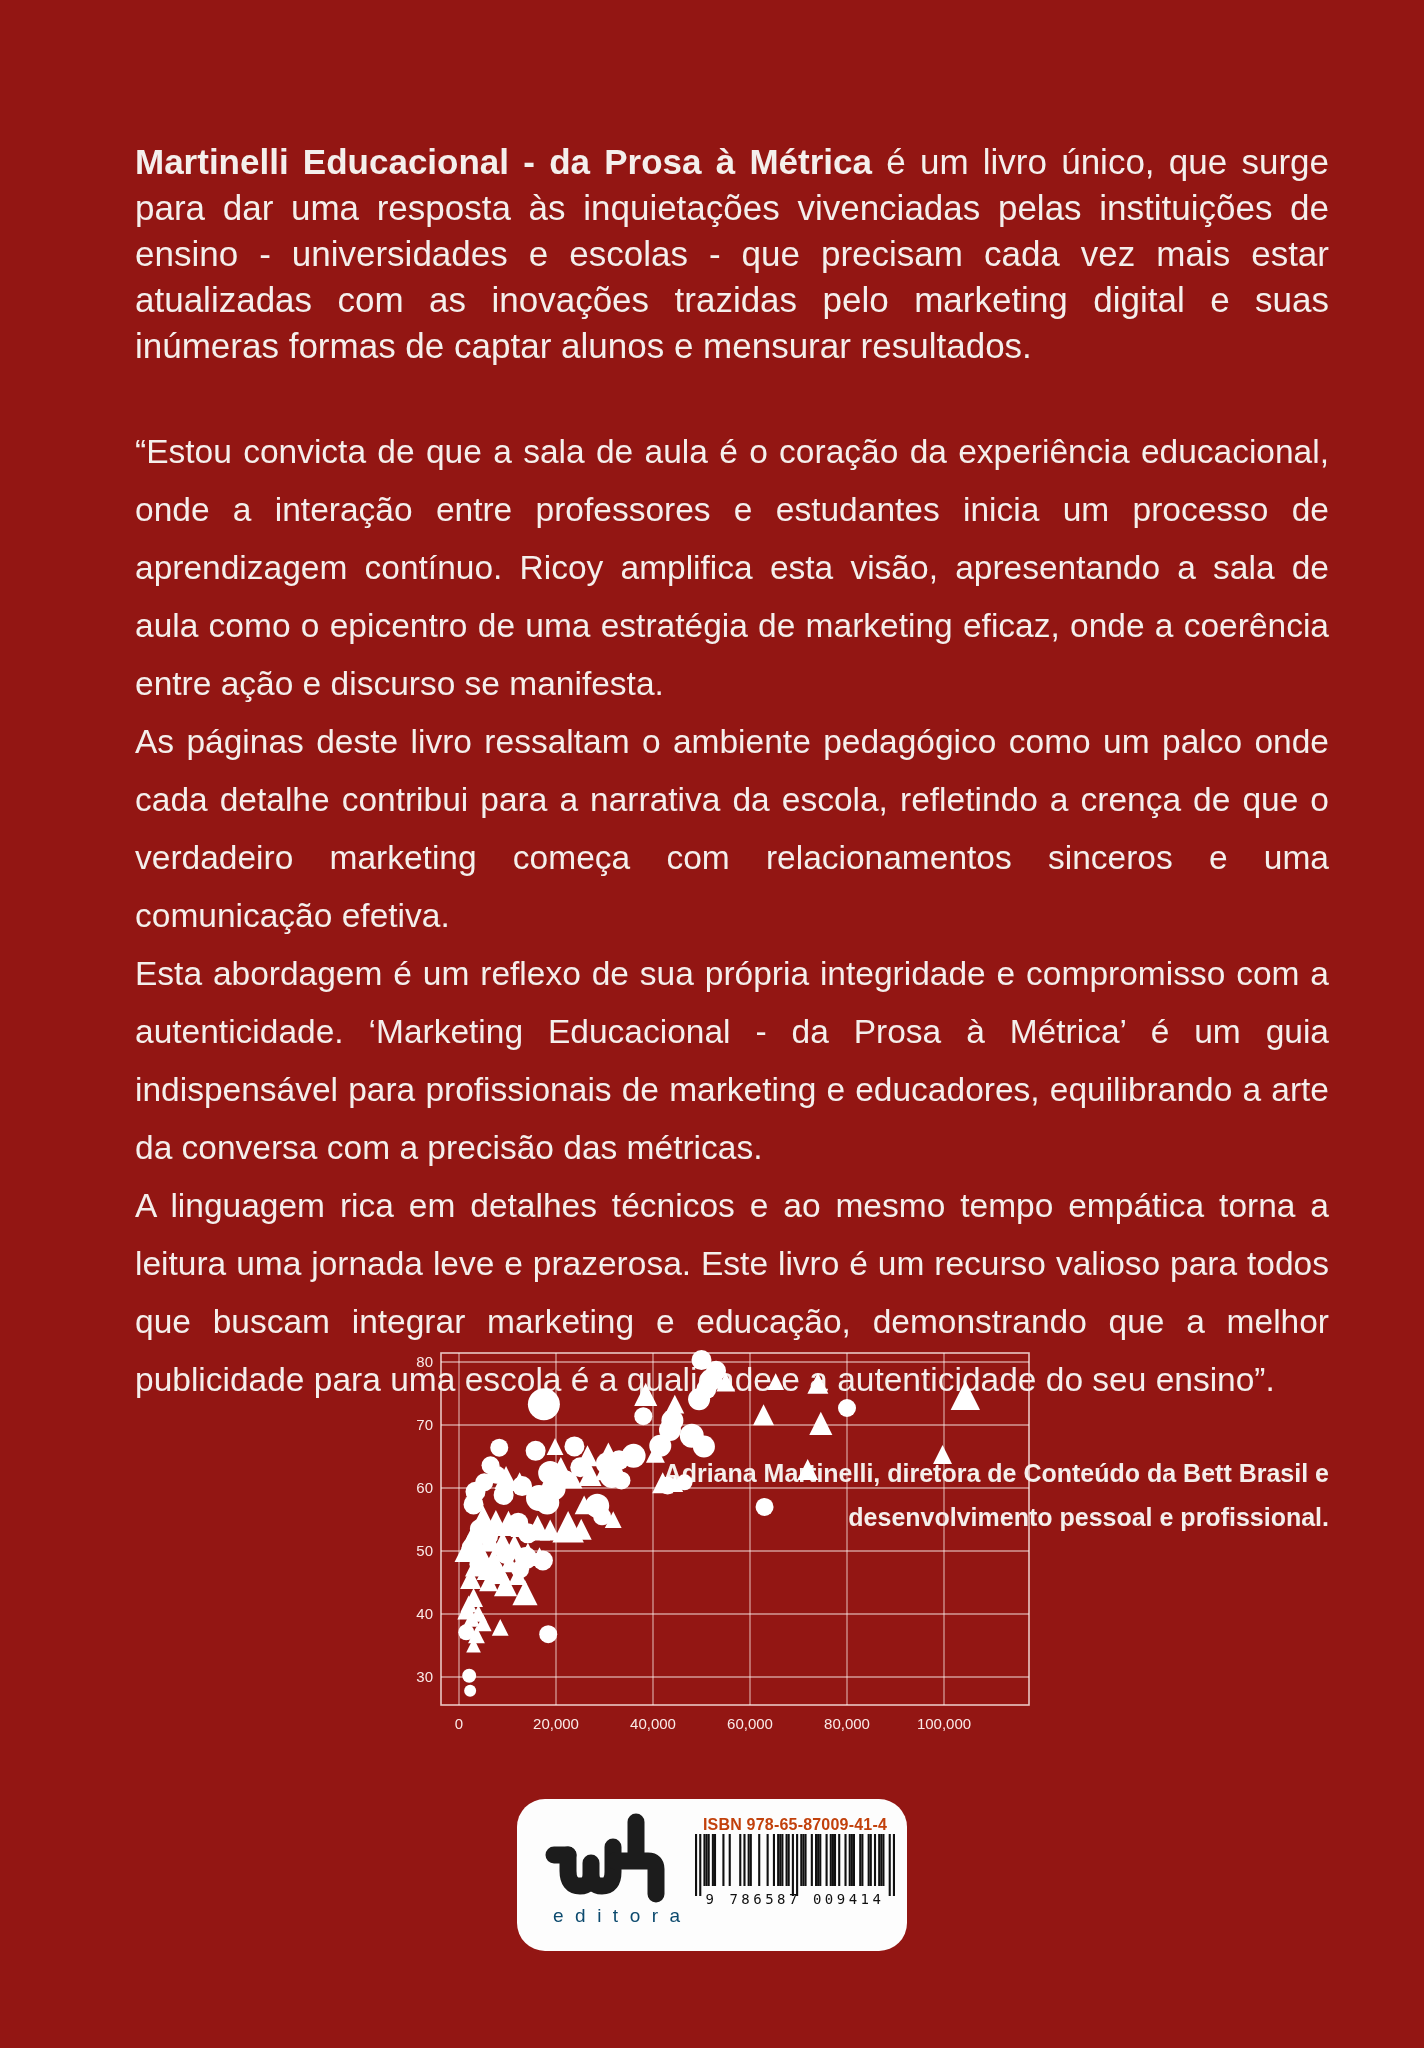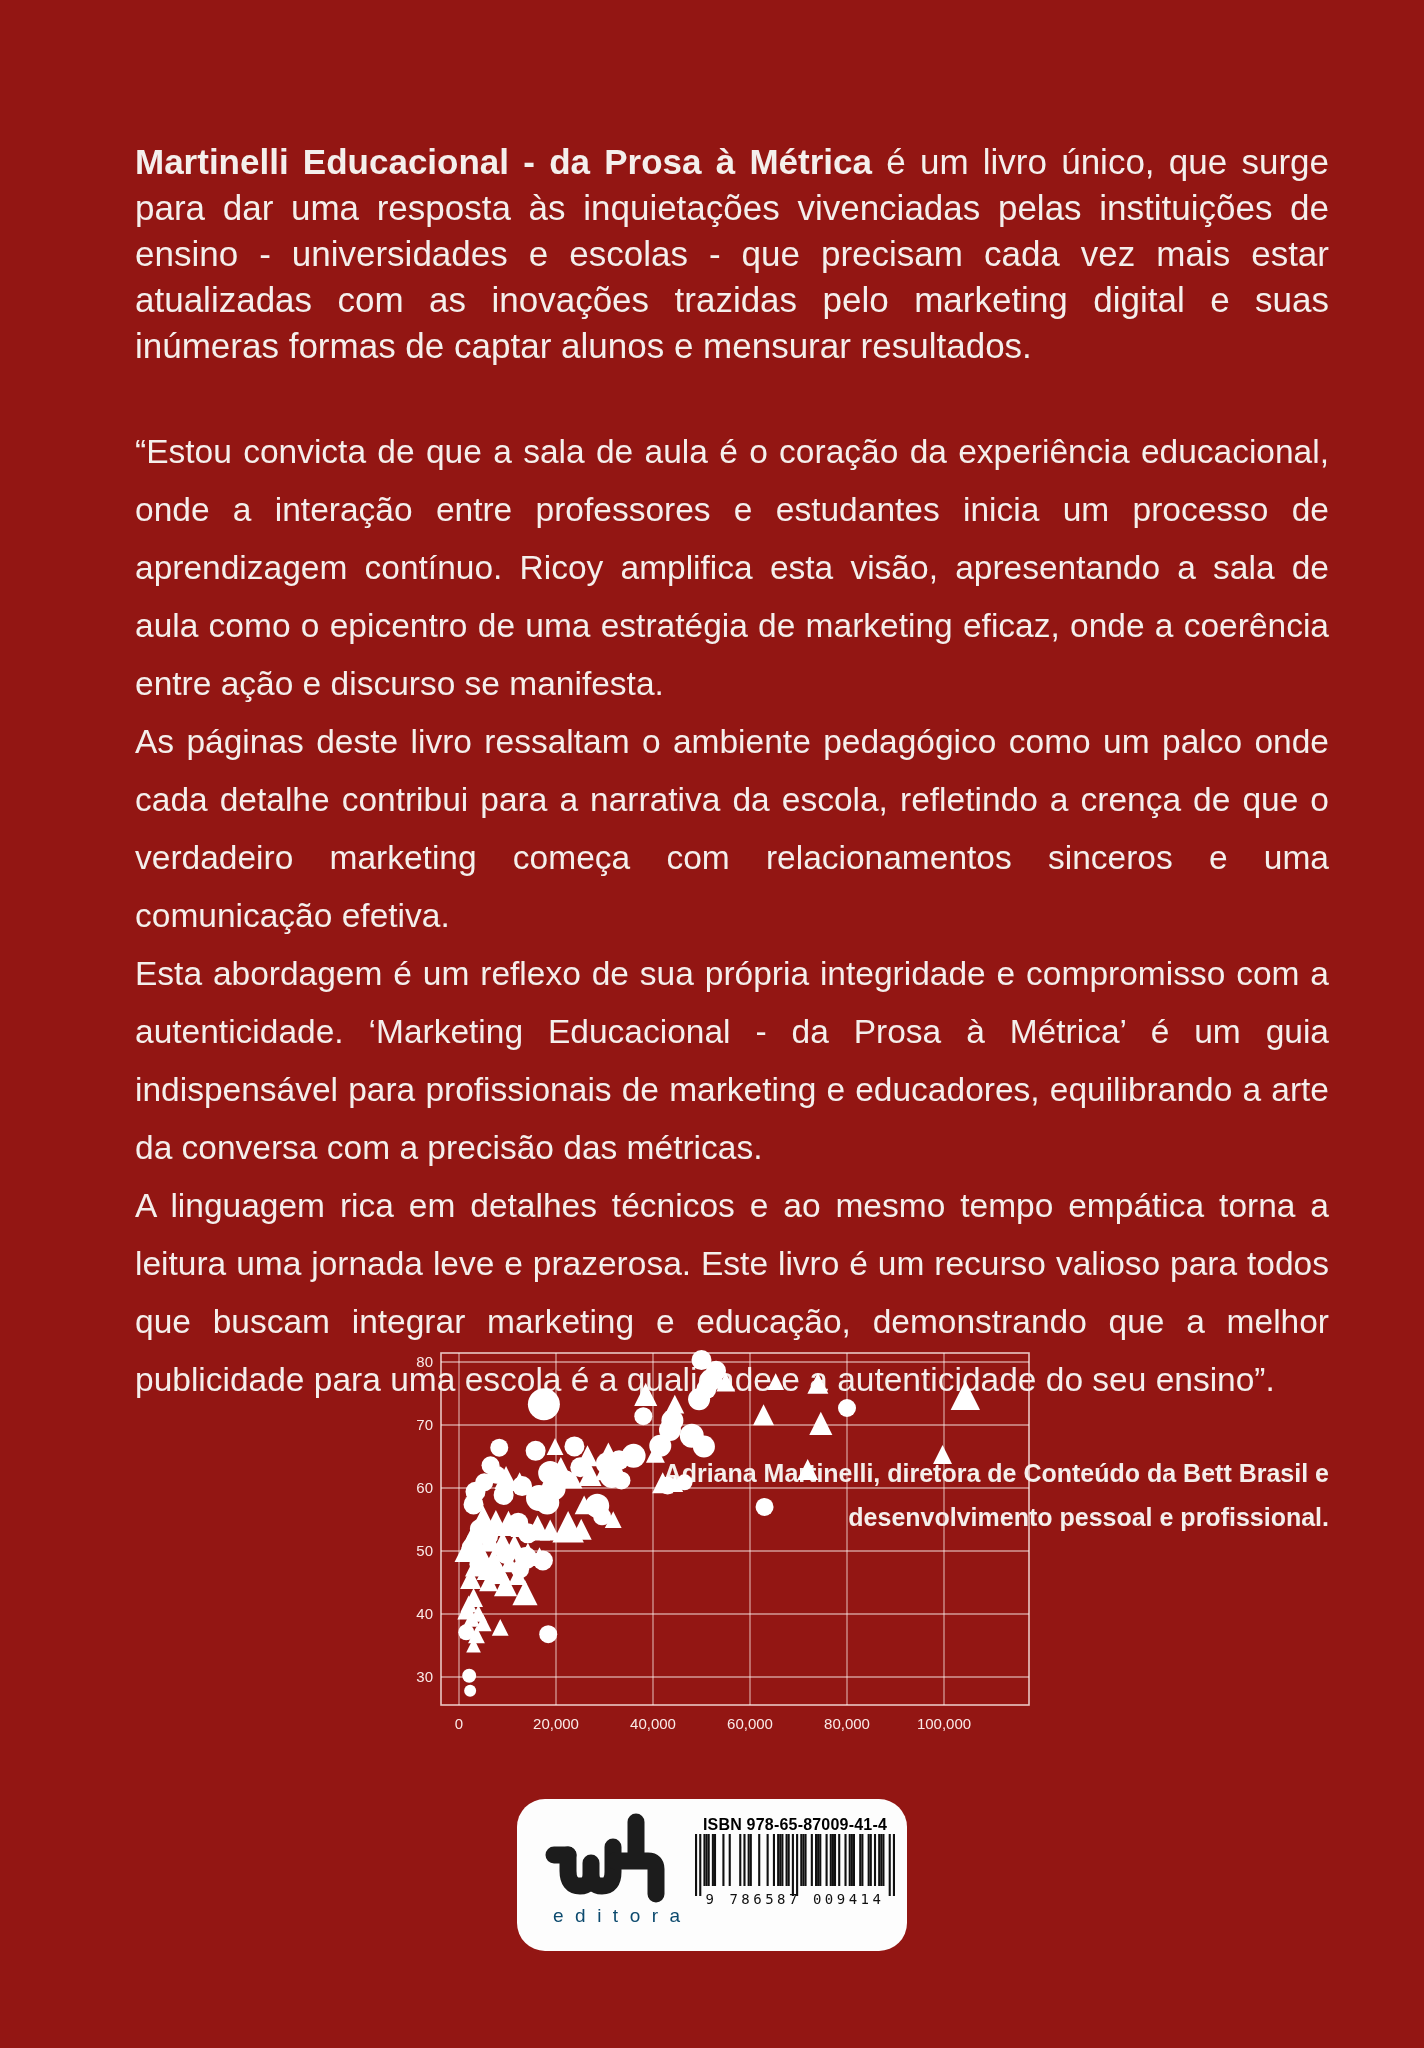--- a/index.html
+++ b/index.html
@@ -15,21 +15,21 @@
   .attribution{margin-top:42px;text-align:right;font-weight:bold;font-size:25px;line-height:44px;}
   .chart-wrap{position:absolute;left:390px;top:1332px;width:670px;height:430px;}
   .pubbox{
     position:absolute;left:517px;top:1799px;width:390px;height:152px;
     background:#FDFDFD;border-radius:28px;
   }
   .logo{position:absolute;left:26px;top:12px;width:146px;text-align:center;}
   .editora{font-size:19px;letter-spacing:11.5px;color:#0c4a6e;margin-top:-2px;padding-left:10px;
     font-family:"Liberation Sans",sans-serif;}
   .barcode{position:absolute;left:178px;top:17px;width:200px;text-align:center;}
-  .isbn{color:#000000;font-weight:bold;font-size:16px;letter-spacing:0.2px;white-space:nowrap;}
+  .isbn{color:#c2410c;font-weight:bold;font-size:16px;letter-spacing:0.2px;white-space:nowrap;}
   .digits{color:#101010;font-family:"DejaVu Sans Mono",monospace;font-size:14px;
     letter-spacing:3.5px;margin-top:-11px;white-space:pre;text-align:center;}
 </style>
 </head>
 <body>
 
 <div class="text-col">
   <p class="intro"><span class="b">Martinelli Educacional - da Prosa à Métrica</span><span> é um livro único, que surge para dar uma resposta às inquietações vivenciadas pelas instituições de ensino - universidades e escolas - que precisam cada vez mais estar atualizadas com as inovações trazidas pelo marketing digital e suas inúmeras formas de captar alunos e mensurar resultados.</span></p>
 
   <div class="quote">

